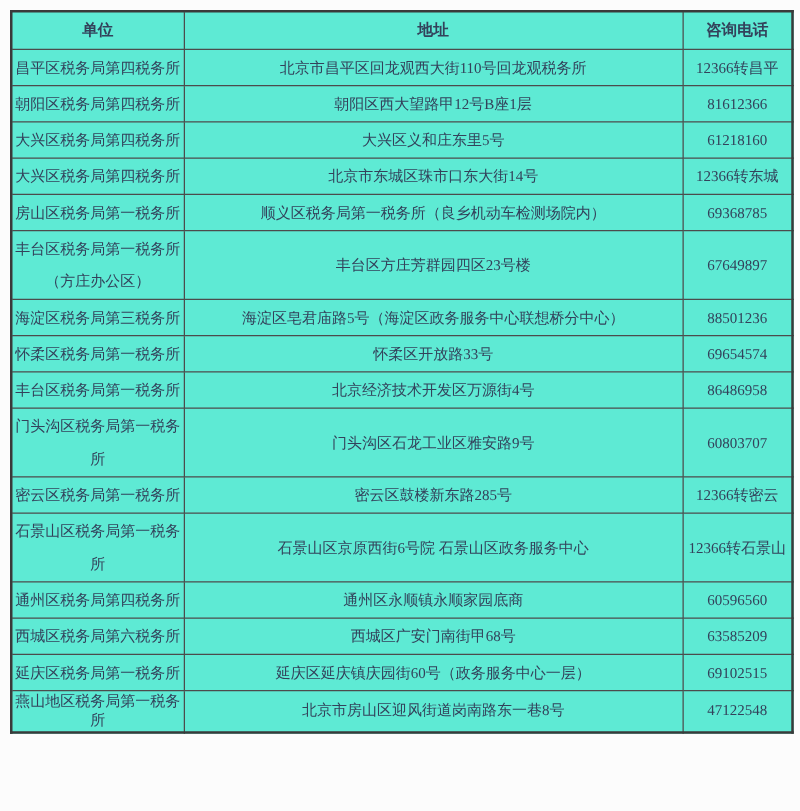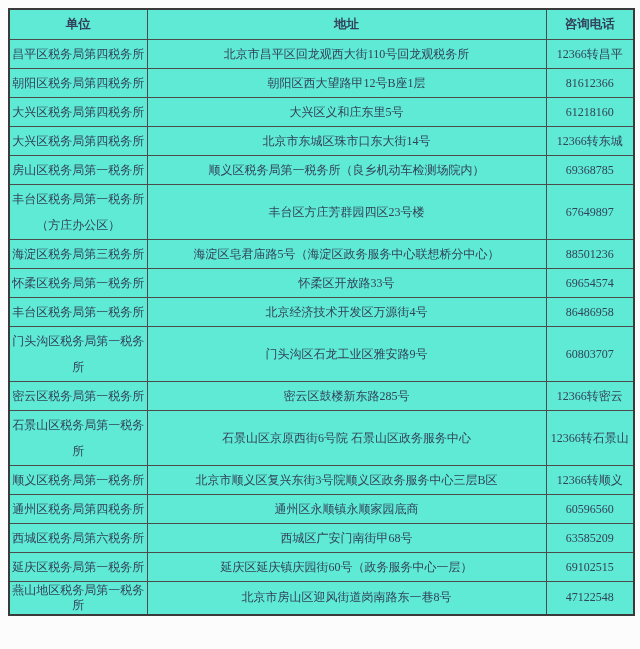--- a/index.html
+++ b/index.html
@@ -125,25 +125,20 @@
         <td>密云区鼓楼新东路285号</td>
         <td>12366转密云</td>
       </tr>
       <tr>
         <td>石景山区税务局第一税务
 所</td>
         <td>石景山区京原西街6号院 石景山区政务服务中心</td>
         <td>12366转石景山</td>
       </tr>
       <tr>
-        <td>顺义区税务局第一税务所</td>
-        <td>北京市顺义区复兴东街3号院顺义区政务服务中心三层B区</td>
-        <td>12366转顺义</td>
-      </tr>
-      <tr>
         <td>通州区税务局第四税务所</td>
         <td>通州区永顺镇永顺家园底商</td>
         <td>60596560</td>
       </tr>
       <tr>
         <td>西城区税务局第六税务所</td>
         <td>西城区广安门南街甲68号</td>
         <td>63585209</td>
       </tr>
       <tr class="left">

